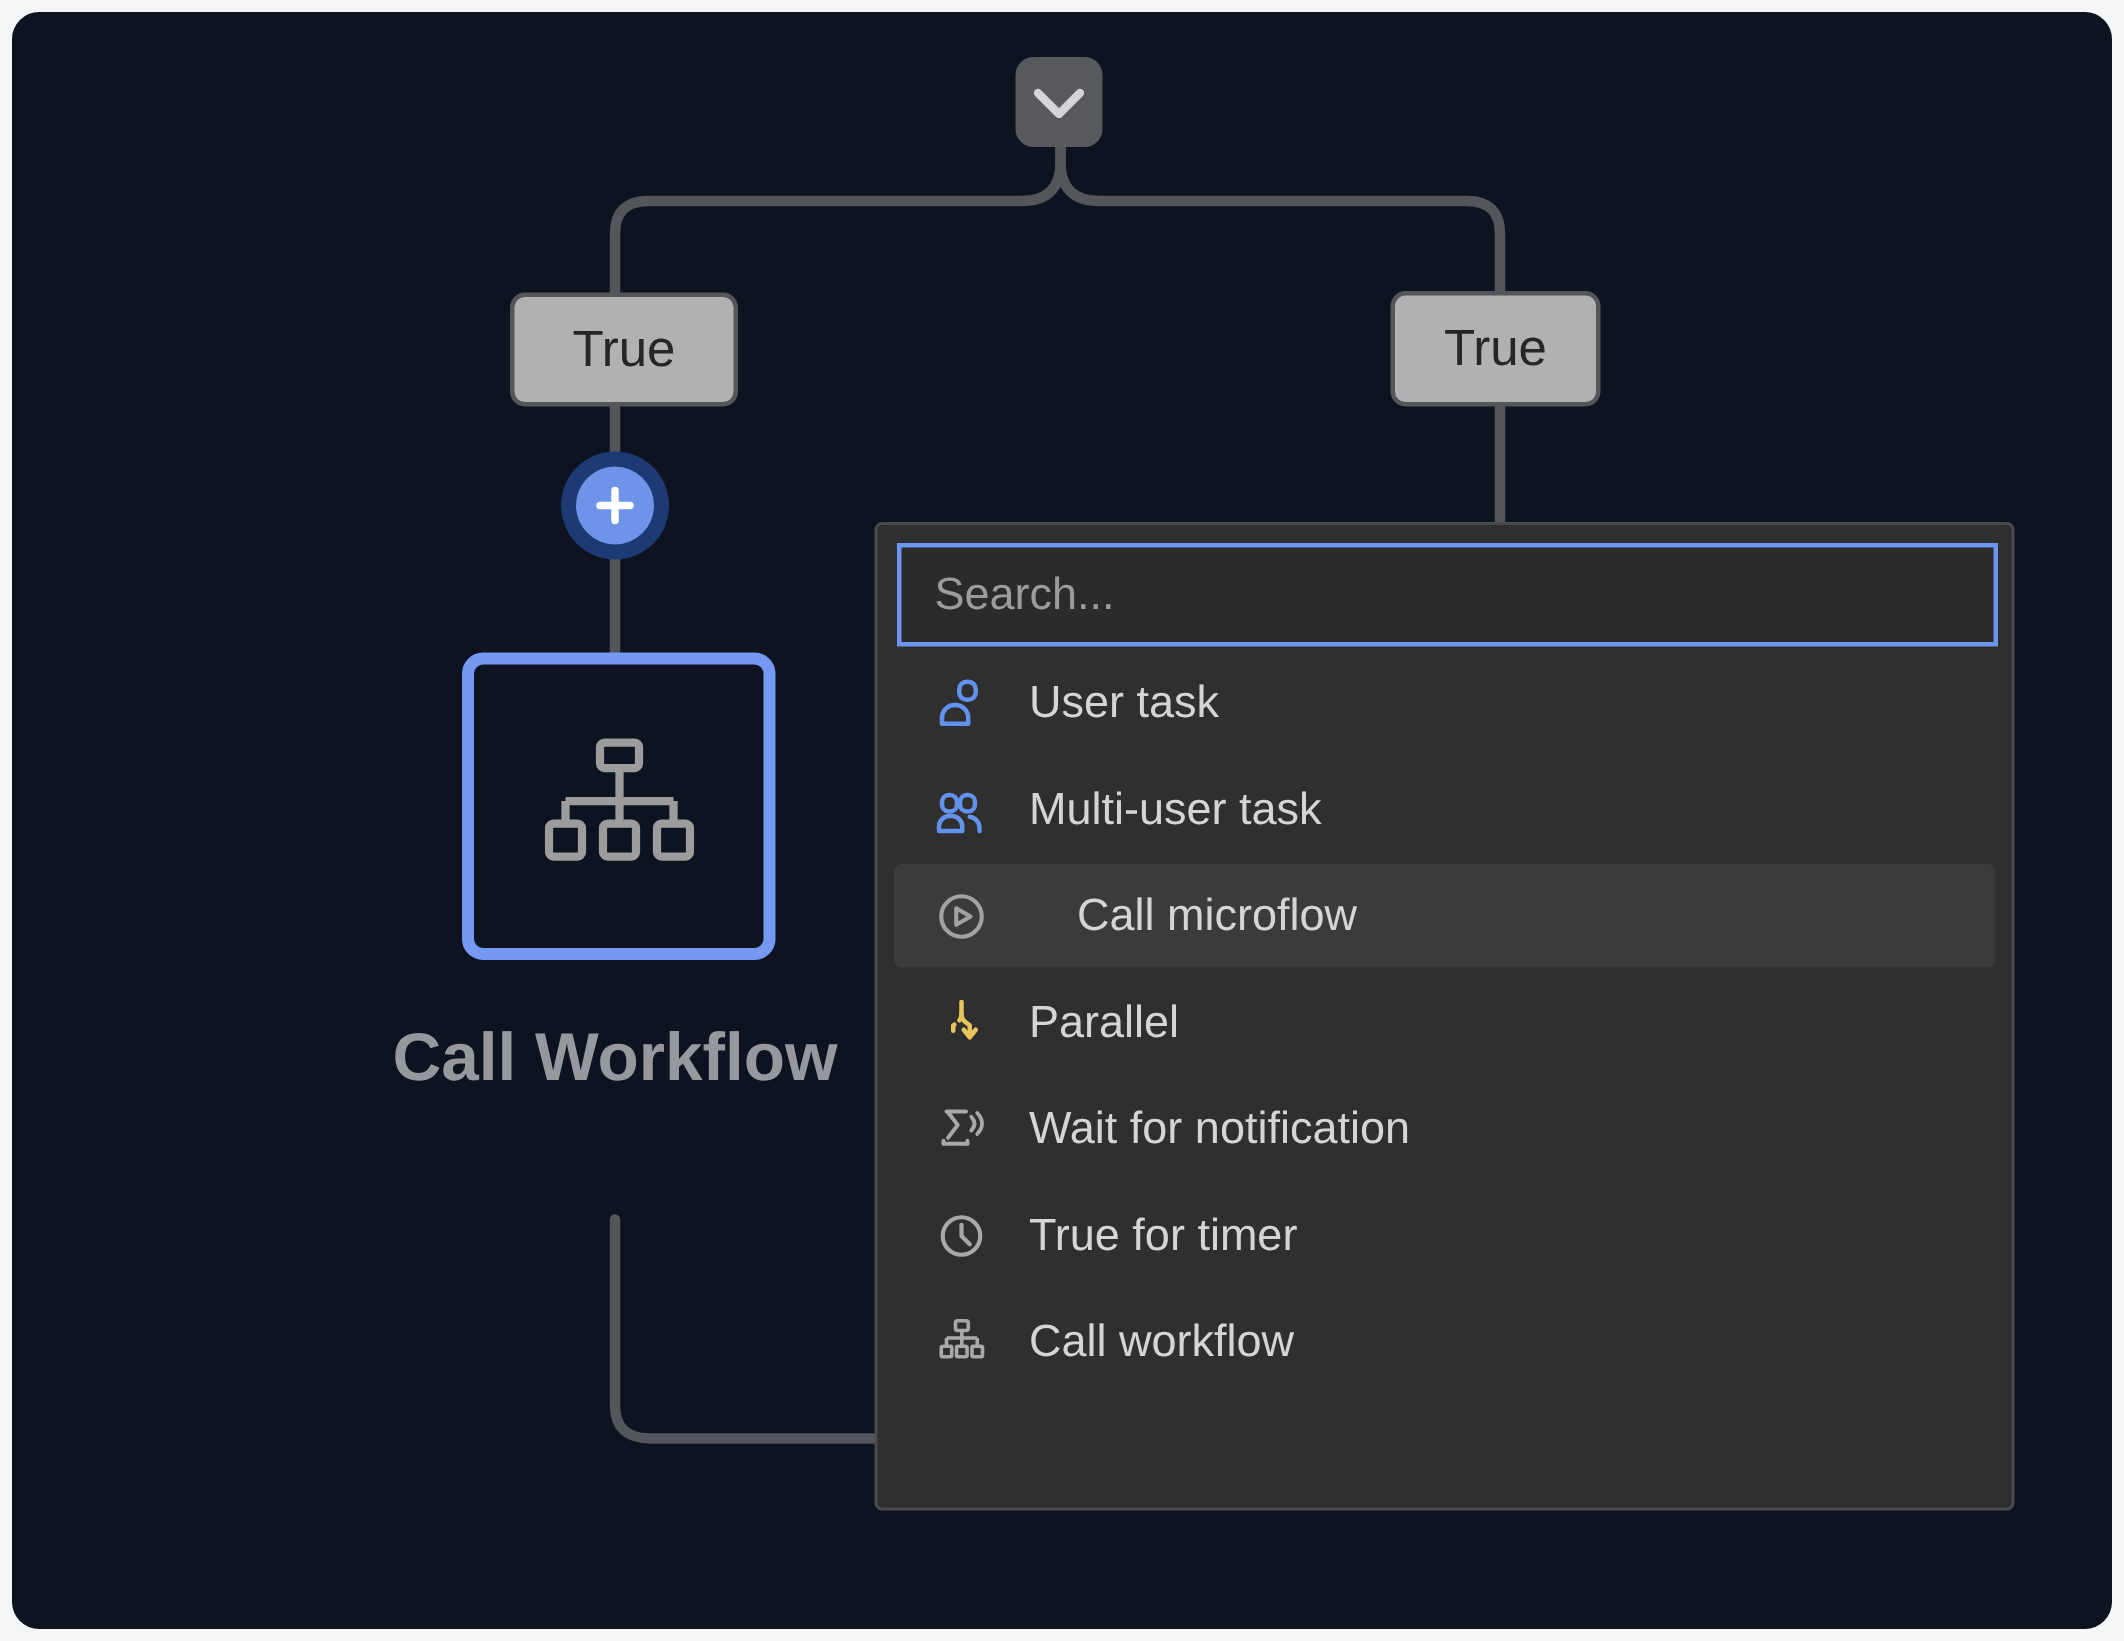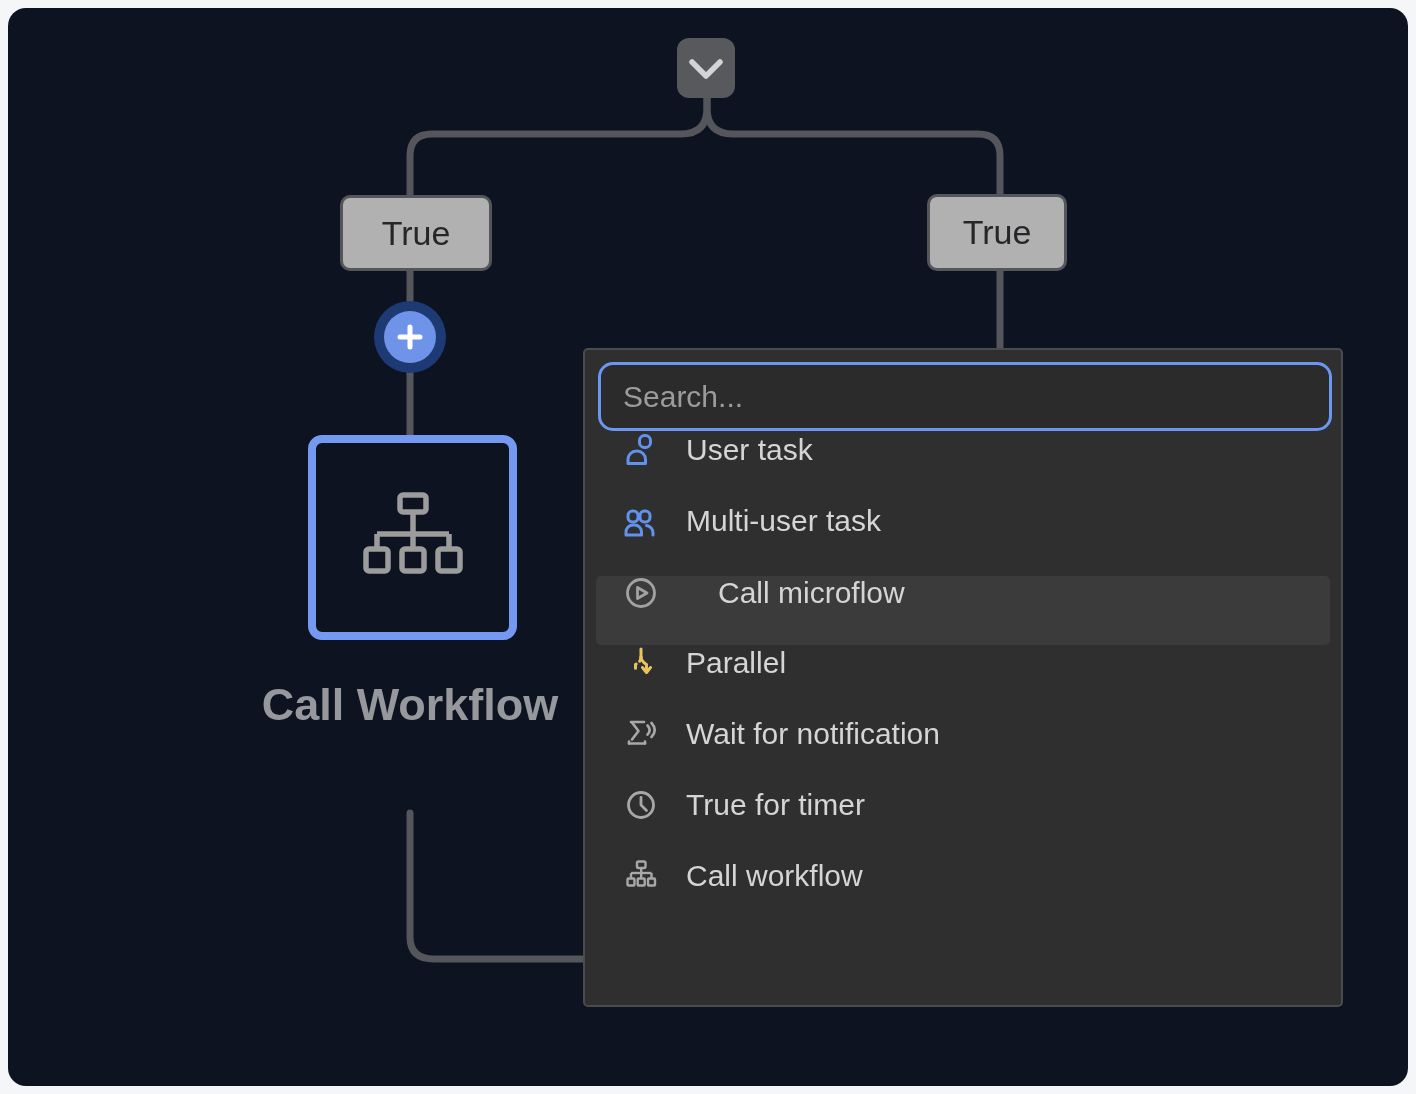--- a/index.html
+++ b/index.html
@@ -31,26 +31,26 @@
           display:flex; align-items:center; justify-content:center; cursor:pointer; }
 
   .node-label { position:absolute; left:252px; top:666px; width:300px; z-index:3;
                 text-align:center; font-size:45px; font-weight:bold; color:#96989d;
                 line-height:62px; }
 
   .menu { position:absolute; left:575px; top:340px; width:760px; height:659px;
           background:#2f2f30; border:2px solid #4a4b4d; border-radius:5px; z-index:10;
           padding:12px 11px 0 11px; }
   .menu input { display:block; width:734px; height:69px; margin:0 2px 2px 2px;
-                background:#2b2b2c; border:3px solid #6b96f2; border-radius:15px;
+                background:#2b2b2c; border:3px solid #6b96f2; border-radius:0;
                 font-family:"Liberation Sans", sans-serif; font-size:30px; color:#cccccc;
                 padding:0 22px; outline:none; }
   .menu input::placeholder { color:#9c9c9c; }
   .menu-list { margin-top:2px; }
-  .row { height:71px; display:flex; cursor:pointer; border-radius:5px; }
+  .row { height:71px; display:flex; align-items:center; cursor:pointer; border-radius:5px; }
   .row.selected { background:#3b3b3c; height:69px; margin:1px 0;gap:32px; }
   .ricon { width:34px; height:34px; margin-left:28px; flex:0 0 34px;
            display:flex; align-items:center; justify-content:center; }
   .rlabel { margin-left:28px; font-size:30px; color:#d5d5d5; }
 </style>
 </head>
 <body>
 
 <div class="stage">
   <div class="canvas">

